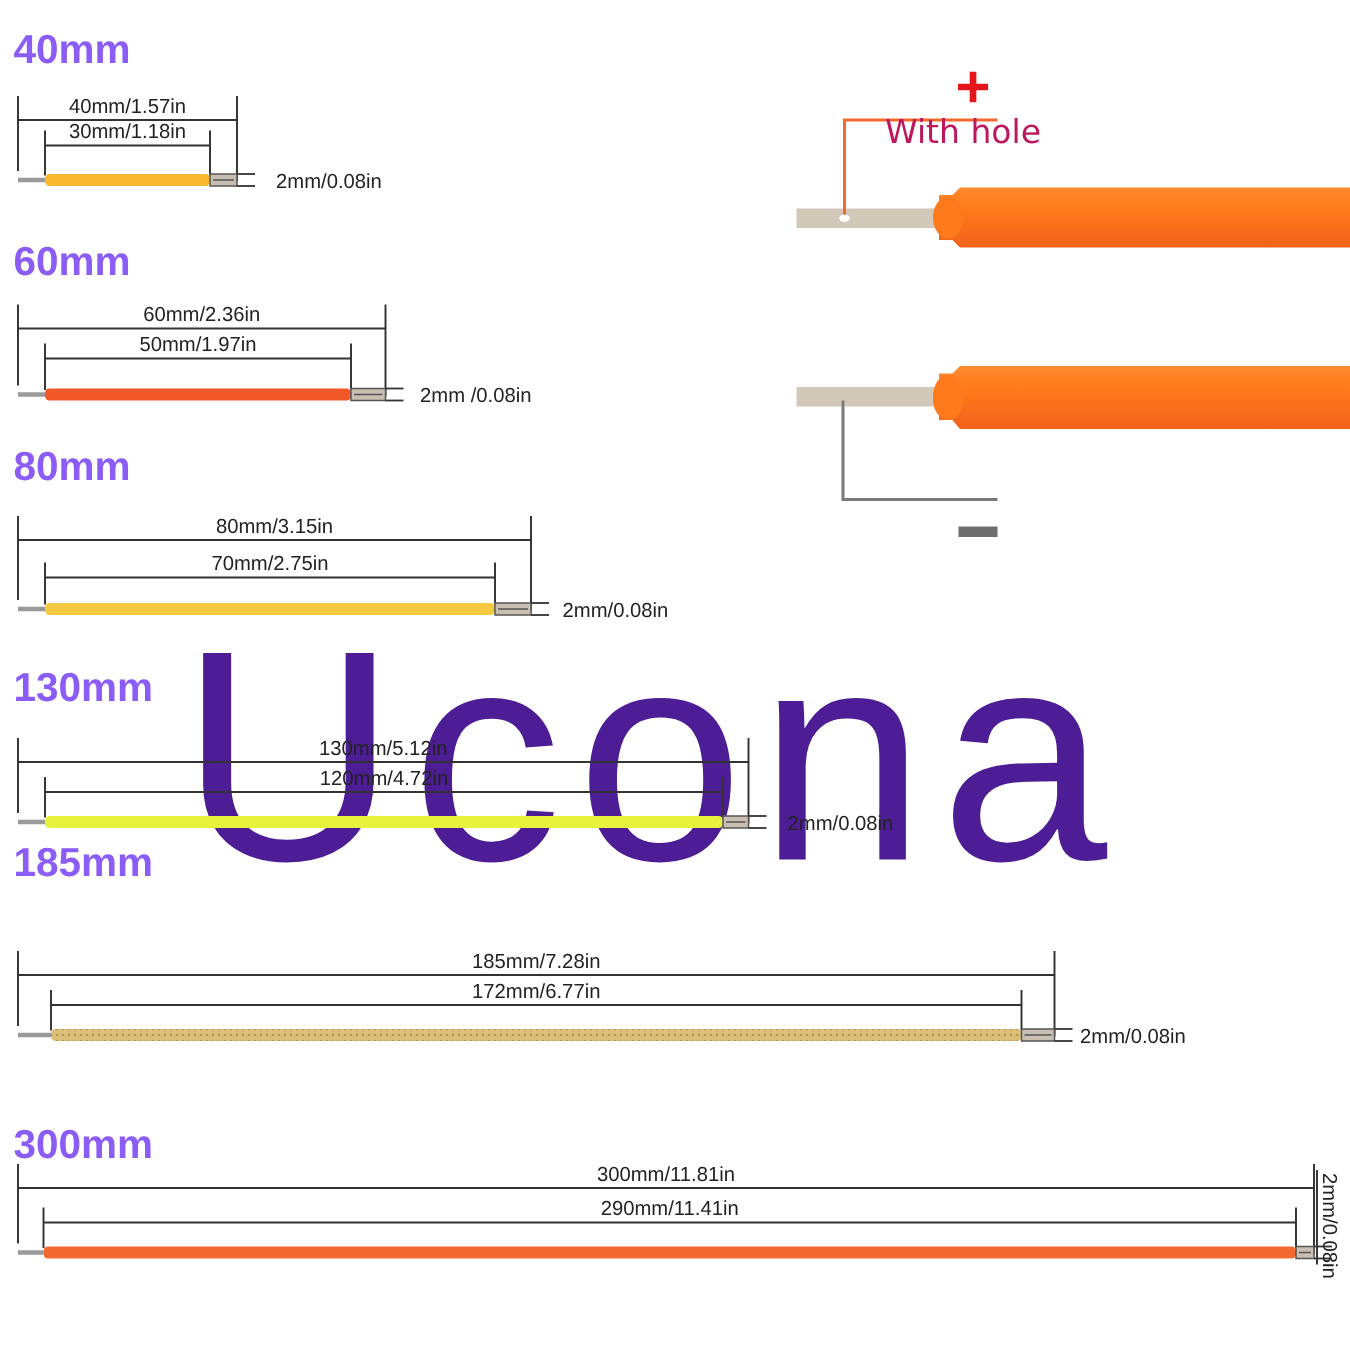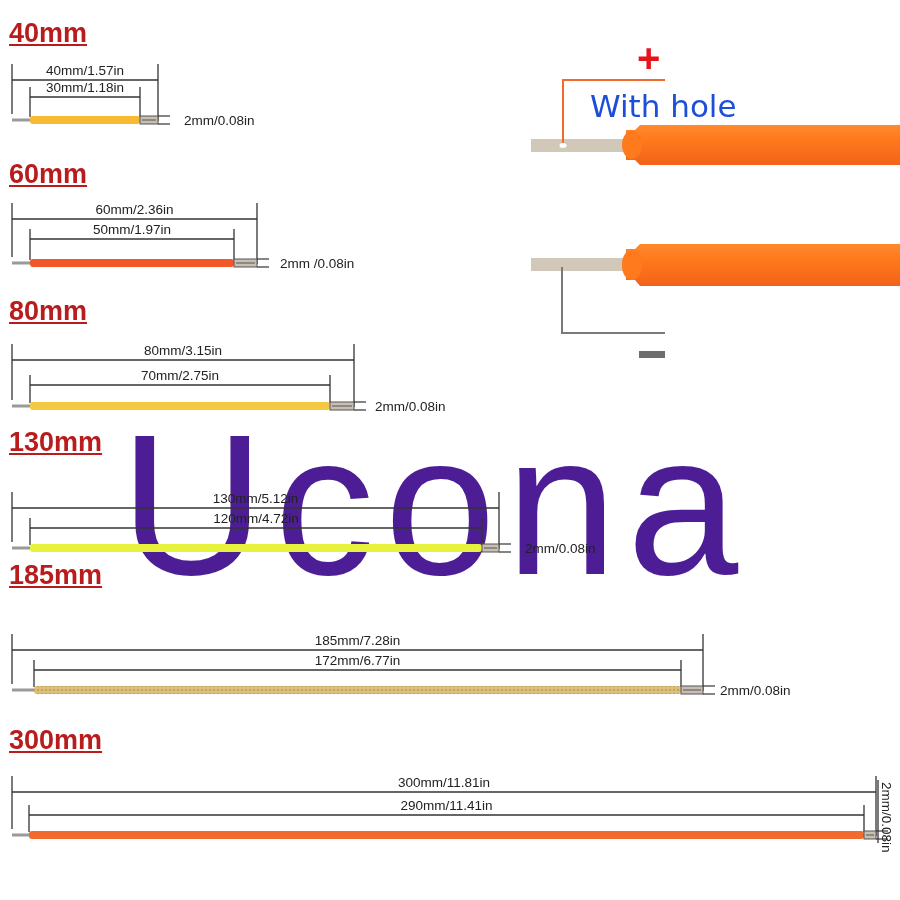--- a/index.html
+++ b/index.html
@@ -1,35 +1,35 @@
 <!DOCTYPE html>
 <html><head>
   <meta charset="utf-8">
   <style>
     html, body { margin:0; padding:0; background:#ffffff; }
     body { width:900px; height:900px; position:relative; overflow:hidden; font-family:"Liberation Sans", sans-serif; }
     .watermark { position:absolute; left:120px; top:390px; font-size:200px; color:#4c1d95; letter-spacing:10px; font-family:"Liberation Sans", sans-serif; z-index:0; }
-    .title { position:absolute; left:9px; font-size:27px; font-weight:bold; color:#b91c1c; z-index:2;text-decoration:underline; }
+    .title { position:absolute; left:9px; font-size:27px; font-weight:bold; color:#8b5cf6; z-index:2; }
     svg#main { position:absolute; left:0; top:0; z-index:1; }
     .dimtxt { font-family:"Liberation Sans", sans-serif; font-size:13.5px; fill:#222; }
-    .withhole { position:absolute; left:590px; top:88px; font-size:31px; color:#1d4ed8; font-family:"DejaVu Sans", sans-serif; z-index:2; }
+    .withhole { position:absolute; left:590px; top:76px; font-size:22px; color:#be185d; font-family:"DejaVu Sans", sans-serif; z-index:2; }
     .plus { position:absolute; left:637px; top:38px; font-size:40px; line-height:40px; color:#e4161b; font-weight:bold; z-index:2; }
     .minus { position:absolute; left:639px; top:351px; width:26px; height:7px; background:#6e6e6e; z-index:2; }
   </style>
 </head>
 <body>
 
 <div class="watermark">Ucona</div>
 
 <div class="title" style="top:18px">40mm</div>
 <div class="title" style="top:159px">60mm</div>
 <div class="title" style="top:296px">80mm</div>
-<div class="title" style="top:427px">130mm</div>
+<div class="title" style="top:443px">130mm</div>
 <div class="title" style="top:560px">185mm</div>
-<div class="title" style="top:725px">300mm</div>
+<div class="title" style="top:748px">300mm</div>
 
 <svg id="main" width="900" height="900">
   <defs>
     <pattern id="dots" width="4" height="4" patternUnits="userSpaceOnUse">
       <rect width="4" height="4" fill="#dcc07a"></rect>
       <circle cx="2" cy="2" r="0.9" fill="#b9974a"></circle>
     </pattern>
     <linearGradient id="orangeGrad" x1="0" y1="0" x2="0" y2="1">
       <stop offset="0" stop-color="#ff8a2e"></stop>
       <stop offset="0.35" stop-color="#ff7a1c"></stop>

